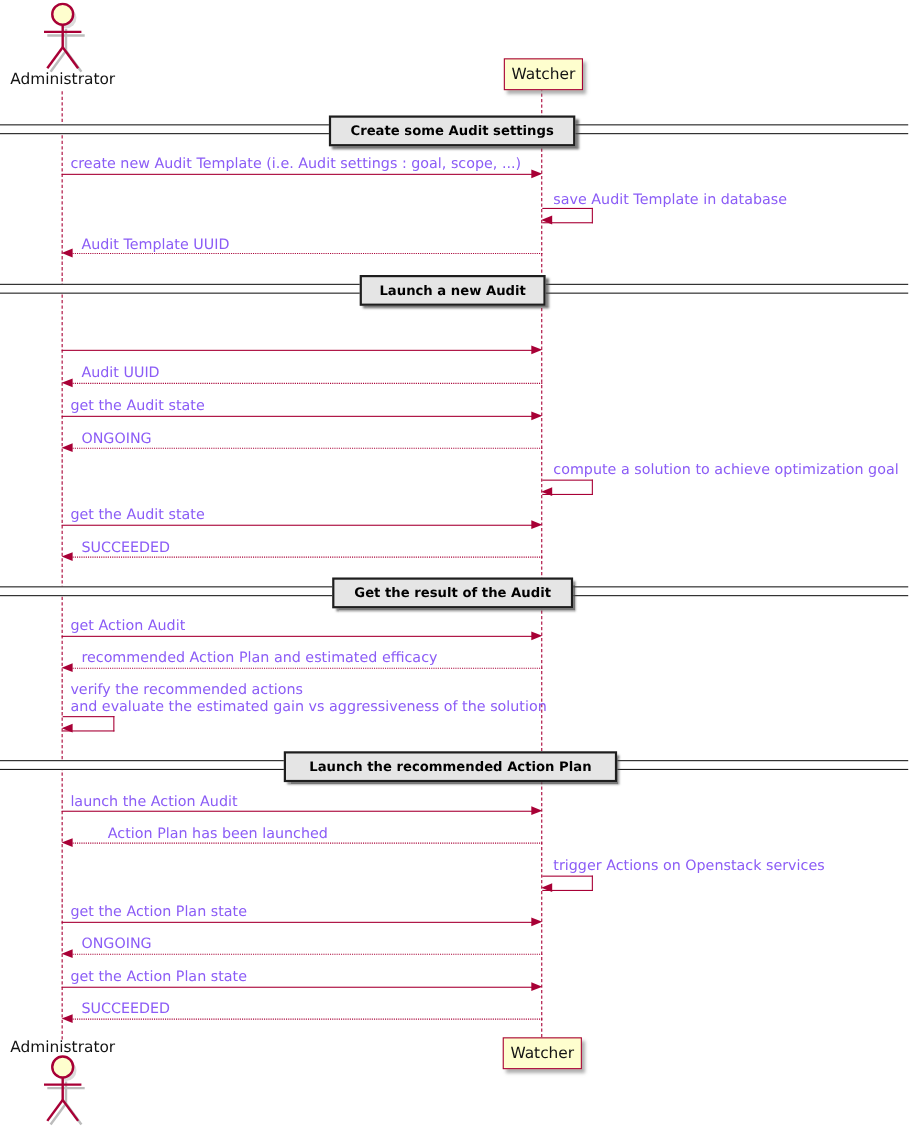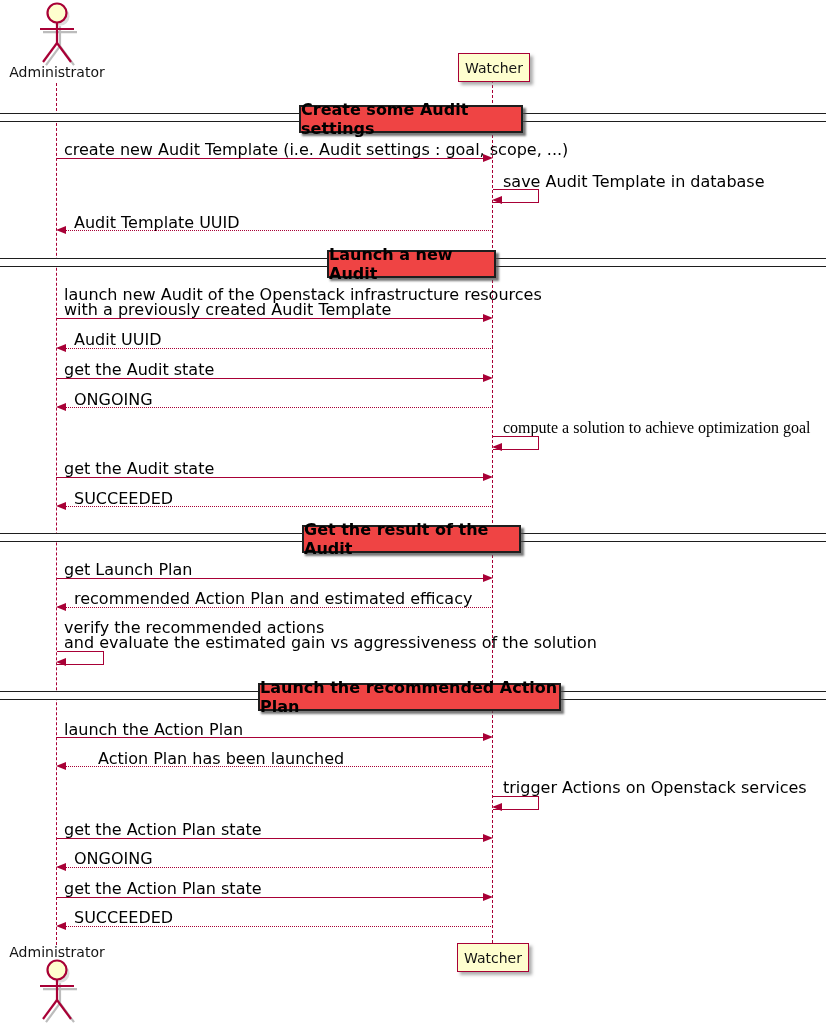--- a/index.html
+++ b/index.html
@@ -14,27 +14,27 @@
     position:absolute;width:70px;height:27px;background:#FEFECE;border:1.6px solid #A80036;
     box-shadow:3px 3px 3px rgba(130,130,130,0.65);
     display:flex;align-items:center;justify-content:center;font-size:14px;color:#141414;
   }
   
   .alabel{position:absolute;left:0;width:114px;text-align:center;font-size:14px;color:#141414;}
   
   .divline{position:absolute;left:0;width:826px;height:7px;background:#ffffff;
     border-top:1.8px solid #1e1e1e;border-bottom:1.8px solid #1e1e1e;}
   .divbox{
-    position:absolute;height:24px;background:#ef4444;border:2px solid #1e1e1e;
+    position:absolute;height:24px;background:#e5e5e5;border:2px solid #1e1e1e;
     box-shadow:3px 3px 2px rgba(75,75,75,0.75);
     display:flex;align-items:center;justify-content:center;
-    font-size:16px;font-weight:bold;color:#000000;
+    font-size:12px;font-weight:bold;color:#000000;
   }
   
-  .mt{position:absolute;font-size:16px;line-height:15px;color:#000000;white-space:pre-line;}
+  .mt{position:absolute;font-size:13px;line-height:15px;color:#8b5cf6;white-space:pre-line;}
   .ln{position:absolute;height:0;border-top:1.4px solid #A80036;}
   .ln.dot{border-top:1.2px dotted #A80036;}
   .ah-r{position:absolute;width:0;height:0;border-top:4.5px solid transparent;
     border-bottom:4.5px solid transparent;border-left:10px solid #A80036;}
   .ah-l{position:absolute;width:0;height:0;border-top:4.5px solid transparent;
     border-bottom:4.5px solid transparent;border-right:10px solid #A80036;}
   .loop{position:absolute;width:45px;height:12px;border:1.3px solid #A80036;border-left:none;}
   .actor-svg{position:absolute;}
 </style>
 </head>
@@ -82,73 +82,71 @@
 
   <div class="mt" style="left:74px;top:215px;">Audit Template UUID</div>
   <div class="ln dot" style="left:66px;top:230px;width:427px;"></div>
   <div class="ah-l" style="left:56px;top:226px;"></div>
 
   <div class="divline" style="top:258px;"></div>
   <div class="divbox" style="left:327px;top:250px;width:165px;">
     <span>Launch a new Audit</span>
   </div>
 
-  <div class="mt" style="left:64px;top:287px;">launch new Audit of the Openstack infrastructure resources
-with a previously created Audit Template</div>
   <div class="ln" style="left:56px;top:318px;width:428px;"></div>
   <div class="ah-r" style="left:483px;top:314px;"></div>
 
   <div class="mt" style="left:74px;top:332px;">Audit UUID</div>
   <div class="ln dot" style="left:66px;top:348px;width:427px;"></div>
   <div class="ah-l" style="left:56px;top:344px;"></div>
 
   <div class="mt" style="left:64px;top:362px;">get the Audit state</div>
   <div class="ln" style="left:56px;top:378px;width:428px;"></div>
   <div class="ah-r" style="left:483px;top:374px;"></div>
 
   <div class="mt" style="left:74px;top:392px;">ONGOING</div>
   <div class="ln dot" style="left:66px;top:407px;width:427px;"></div>
   <div class="ah-l" style="left:56px;top:403px;"></div>
 
-  <div class="mt" style="left:503px;top:420px;font-family:Liberation Serif, serif;">compute a solution to achieve optimization goal</div>
+  <div class="mt" style="left:503px;top:420px;">compute a solution to achieve optimization goal</div>
   <div class="loop" style="left:493px;top:436px;"></div>
   <div class="ah-l" style="left:492px;top:443px;"></div>
 
   <div class="mt" style="left:64px;top:461px;">get the Audit state</div>
   <div class="ln" style="left:56px;top:477px;width:428px;"></div>
   <div class="ah-r" style="left:483px;top:473px;"></div>
 
   <div class="mt" style="left:74px;top:491px;">SUCCEEDED</div>
   <div class="ln dot" style="left:66px;top:506px;width:427px;"></div>
   <div class="ah-l" style="left:56px;top:502px;"></div>
 
   <div class="divline" style="top:533px;"></div>
   <div class="divbox" style="left:302px;top:525px;width:215px;">
     <span>Get the result of the Audit</span>
   </div>
 
-  <div class="mt" style="left:64px;top:562px;">get Launch Plan</div>
+  <div class="mt" style="left:64px;top:562px;">get Action Audit</div>
   <div class="ln" style="left:56px;top:578px;width:428px;"></div>
   <div class="ah-r" style="left:483px;top:574px;"></div>
 
   <div class="mt" style="left:74px;top:591px;text-align:right;">recommended Action Plan and estimated efficacy</div>
   <div class="ln dot" style="left:66px;top:607px;width:427px;"></div>
   <div class="ah-l" style="left:56px;top:603px;"></div>
 
   <div class="mt" style="left:64px;top:620px;">verify the recommended actions
 and evaluate the estimated gain vs aggressiveness of the solution</div>
   <div class="loop" style="left:57px;top:651px;width:46px;"></div>
   <div class="ah-l" style="left:56px;top:658px;"></div>
 
   <div class="divline" style="top:691px;"></div>
   <div class="divbox" style="left:258px;top:683px;width:299px;">
     <span>Launch the recommended Action Plan</span>
   </div>
 
-  <div class="mt" style="left:64px;top:722px;">launch the Action Plan</div>
+  <div class="mt" style="left:64px;top:722px;">launch the Action Audit</div>
   <div class="ln" style="left:56px;top:737px;width:428px;"></div>
   <div class="ah-r" style="left:483px;top:733px;"></div>
 
   <div class="mt" style="left:74px;top:751px;margin-left:24px;">Action Plan has been launched</div>
   <div class="ln dot" style="left:66px;top:766px;width:427px;"></div>
   <div class="ah-l" style="left:56px;top:762px;"></div>
 
   <div class="mt" style="left:503px;top:780px;">trigger Actions on Openstack services</div>
   <div class="loop" style="left:493px;top:796px;"></div>
   <div class="ah-l" style="left:492px;top:803px;"></div>

